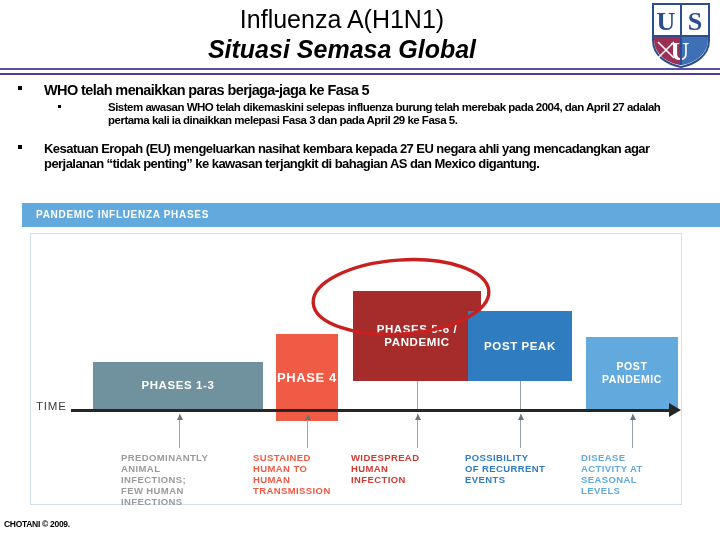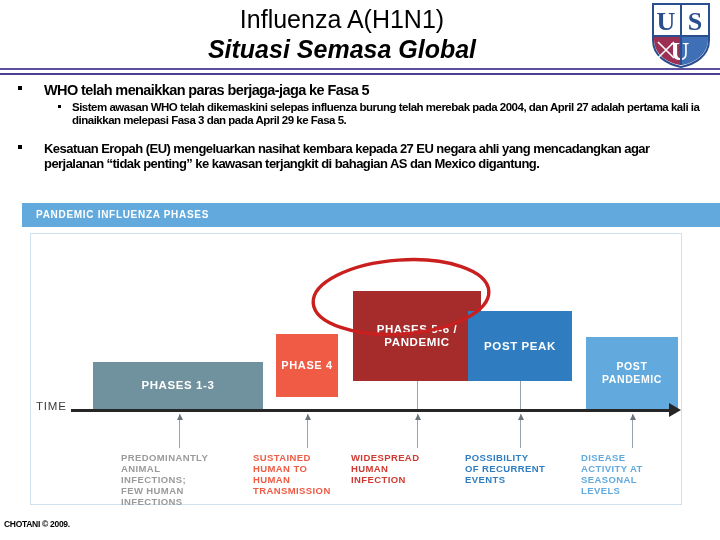--- a/index.html
+++ b/index.html
@@ -41,21 +41,21 @@
   .b1{ position:relative; padding-left:44px; }
   .b1 .dot{
     position:absolute; left:18px; top:4px; width:4px; height:4px;
     background:#000;
   }
   .b1-text{
     font-size:14.5px; font-weight:bold; color:#000; letter-spacing:-0.6px;
     line-height:16px;
   }
   .sub{
-    position:relative; padding-left:72px; margin-top:3px;
+    position:relative; padding-left:108px; margin-top:3px;
   }
   .sub .dot{
     position:absolute; left:58px; top:4px; width:3px; height:3px;
     background:#000;
   }
   .sub-text{
     font-size:11.5px; font-weight:bold; color:#000; letter-spacing:-0.5px;
     line-height:12.5px; padding-right:18px;
   }
   .b2{ position:relative; padding-left:44px; margin-top:15px;}
@@ -101,21 +101,21 @@
     font-size:11.5px; color:#3b3b3b; letter-spacing:0.8px;
   }
 
   
   .pbox{
     position:absolute; color:#fff; font-weight:bold; text-align:center;
     display:flex; align-items:center; justify-content:center;
     font-size:11.5px; letter-spacing:0.6px; line-height:13px;
   }
   .box-p13{ left:62px; top:128px; width:170px; height:47px; background:#6f929e; }
-  .box-p4 { left:245px; top:100px; width:62px;  height:63px; background:#ef5b45; font-size:11px;}
+  .box-p4 { left:245px; top:100px; width:62px;  height:87px; background:#ef5b45; font-size:13px;}
   .box-p56{ left:322px; top:57px;  width:128px; height:90px; background:#a62b2b; font-size:11.5px;}
   .box-pp { left:437px; top:77px;  width:104px; height:70px; background:#2f7dc0; }
   .box-ppd{ left:555px; top:103px; width:92px;  height:72px; background:#62aadd; font-size:10.5px;}
 
   
   .conn{ position:absolute; width:1px; background:#9aa3a8; }
 
   
   .carrow{ position:absolute; width:1px; height:34px; background:#9aa3a8; }
   .carrow::before{

